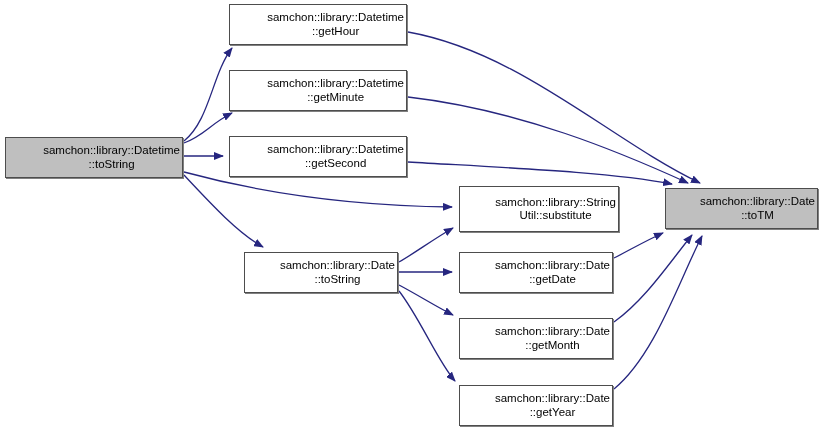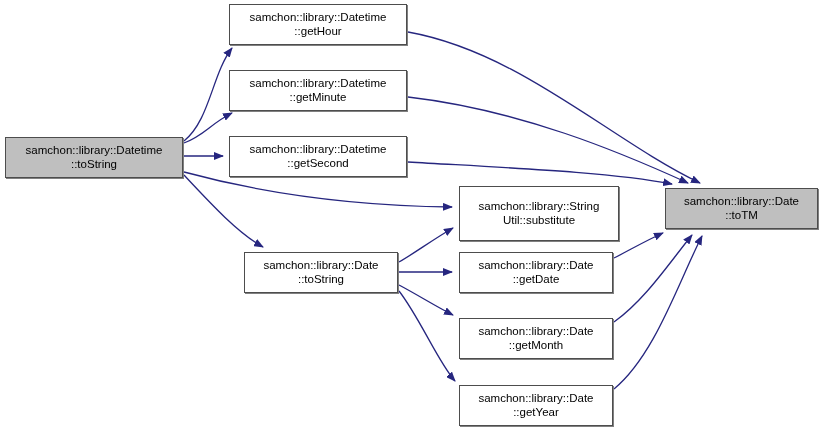--- a/index.html
+++ b/index.html
@@ -21,21 +21,21 @@
     width: 825px;
     height: 428px;
   }
   .node-box {
     position: absolute;
     box-sizing: border-box;
     border: 1px solid #4d4d4d;
     background: #ffffff;
     display: flex;
     align-items: center;
-    justify-content: center;
+    justify-content: flex-end;
     text-align: center;
     font-family: "Liberation Sans", sans-serif;
     font-size: 11.5px;
     line-height: 13.5px;
     color: #000000;
     letter-spacing: 0px;
     white-space: pre-line;
     box-shadow: 1px 1px 0 0 #808080;
   }
   .node-box.root {
@@ -78,21 +78,21 @@
 
   <div id="node-layer">
       <div class="node-box root" style="left: 5px; top: 137px; width: 178px; height: 41px;"><span class="node-label">samchon::library::Datetime
 ::toString</span></div>
       <div class="node-box" style="left: 229px; top: 4px; width: 178px; height: 41px;"><span class="node-label">samchon::library::Datetime
 ::getHour</span></div>
       <div class="node-box" style="left: 229px; top: 70px; width: 178px; height: 41px;"><span class="node-label">samchon::library::Datetime
 ::getMinute</span></div>
       <div class="node-box" style="left: 229px; top: 136px; width: 178px; height: 41px;"><span class="node-label">samchon::library::Datetime
 ::getSecond</span></div>
-      <div class="node-box" style="left: 459px; top: 186px; width: 160px; height: 55px;"><span class="node-label">samchon::library::String
+      <div class="node-box" style="left: 459px; top: 186px; width: 160px; height: 46px;"><span class="node-label">samchon::library::String
 Util::substitute</span></div>
       <div class="node-box" style="left: 244px; top: 252px; width: 154px; height: 41px;"><span class="node-label">samchon::library::Date
 ::toString</span></div>
       <div class="node-box" style="left: 459px; top: 252px; width: 154px; height: 41px;"><span class="node-label">samchon::library::Date
 ::getDate</span></div>
       <div class="node-box" style="left: 459px; top: 318px; width: 154px; height: 41px;"><span class="node-label">samchon::library::Date
 ::getMonth</span></div>
       <div class="node-box" style="left: 459px; top: 385px; width: 154px; height: 41px;"><span class="node-label">samchon::library::Date
 ::getYear</span></div>
       <div class="node-box root" style="left: 665px; top: 188px; width: 153px; height: 41px;"><span class="node-label">samchon::library::Date

